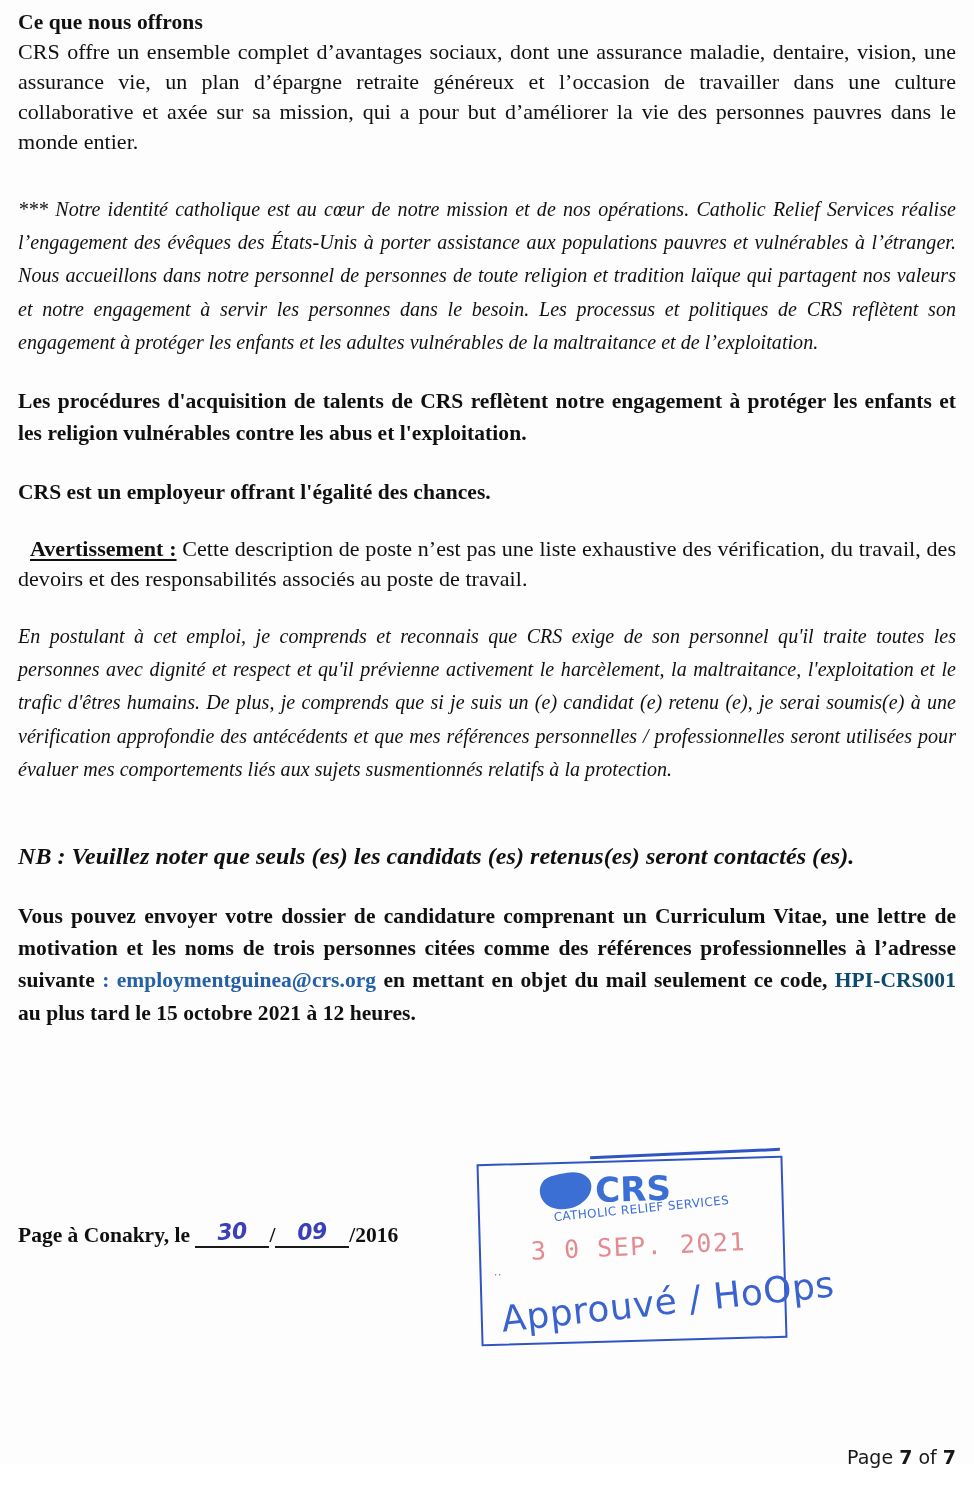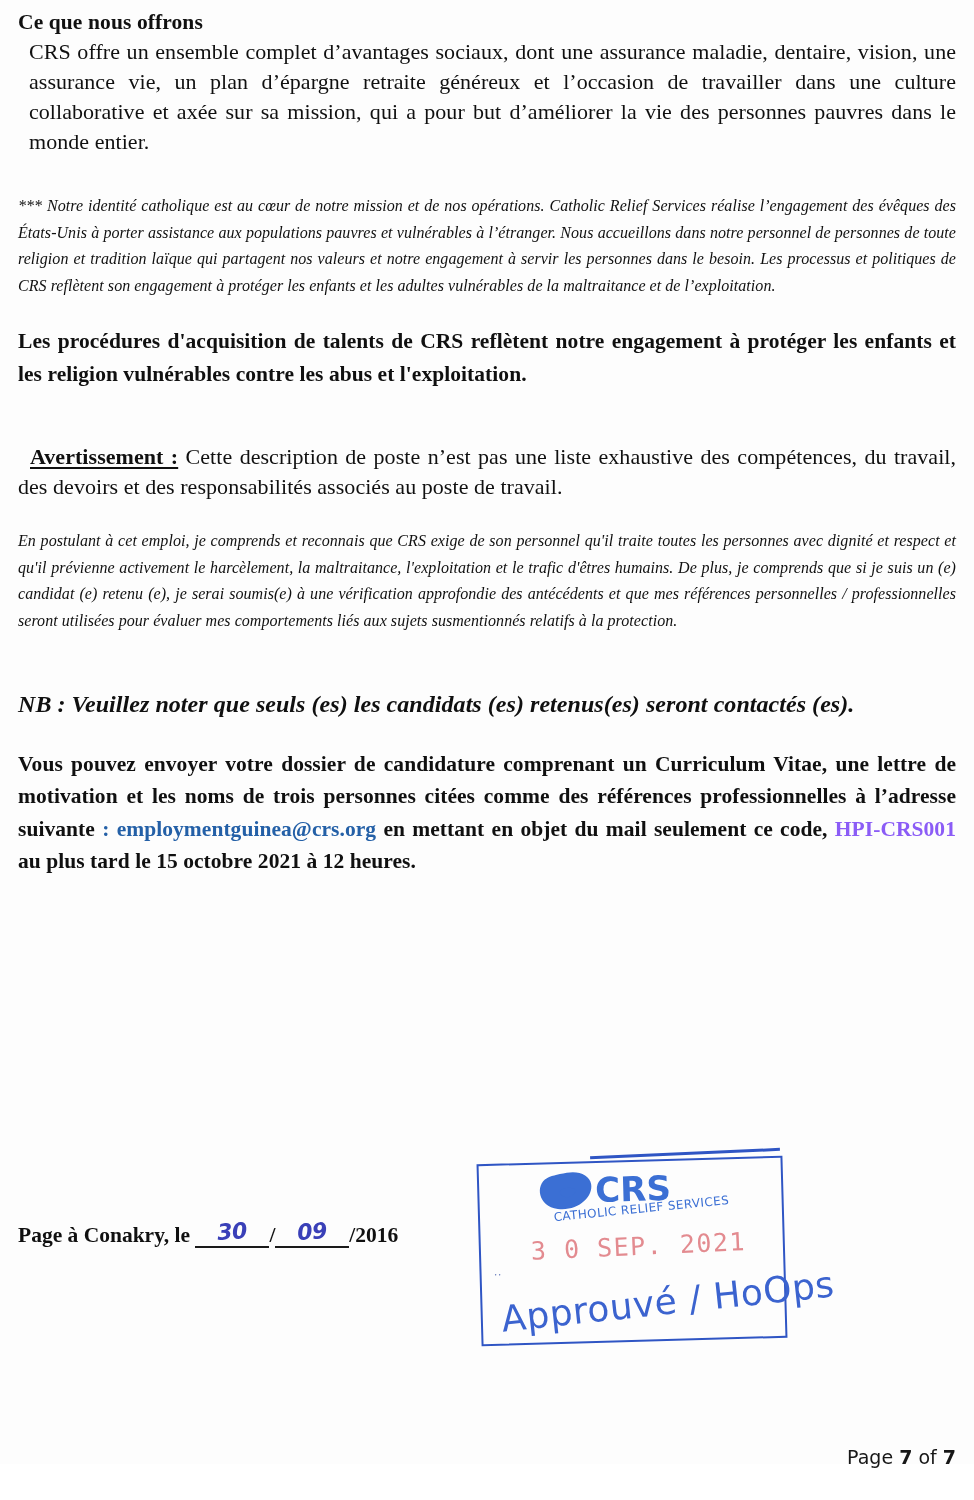--- a/index.html
+++ b/index.html
@@ -41,27 +41,26 @@
   }
   .para {
     font-size: 22px;
     line-height: 1.37;
     text-align: justify;
     margin: 0;
     letter-spacing: .05px;
   }
   .para.lead {
     text-align: justify;
-    margin-left: 11px;
   }
   .para.italic {
     font-style: italic;
     line-height: 1.66;
     text-align: justify;
-    font-size: 16px;
+    font-size: 20px;
   }
   .para.bold {
     font-weight: bold;
     line-height: 1.5;
     text-align: justify;
     font-size: 21.5px;
   }
   .para.bolditalic {
     font-weight: bold;
     font-style: italic;
@@ -71,21 +70,21 @@
   .underline-bold {
     font-weight: bold;
     text-decoration: underline;
     text-underline-offset: 3px;
     margin-left: 12px;
   }
   .link-blue {
     color: #2460a7;
   }
   .code-blue {
-    color: #8b5cf6;
+    color: #0c4a6e;
     font-weight: bold;
   }
   .gap-md  { height: 26px; }
   .gap-lg  { height: 36px; }
 
   
   .signature-line {
     position: absolute;
     left: 18px;
     top: 1222px;
@@ -207,24 +206,25 @@
     <div class="gap-lg"></div>
 
     <p class="para italic">*** Notre identité catholique est au cœur de notre mission et de nos opérations. Catholic Relief Services réalise l’engagement des évêques des États-Unis à porter assistance aux populations pauvres et vulnérables à l’étranger. Nous accueillons dans notre personnel de personnes de toute religion et tradition laïque qui partagent nos valeurs et notre engagement à servir les personnes dans le besoin. Les processus et politiques de CRS reflètent son engagement à protéger les enfants et les adultes vulnérables de la maltraitance et de l’exploitation.</p>
 
     <div class="gap-md"></div>
 
     <p class="para bold">Les procédures d'acquisition de talents de CRS reflètent notre engagement à protéger les enfants et les religion vulnérables contre les abus et l'exploitation.</p>
 
     <div class="gap-md"></div>
 
-
-    <div class="gap-md"></div>
-
-    <p class="para"><span class="underline-bold">Avertissement :</span><span> Cette description de poste n’est pas une liste exhaustive des compétences, du travail, des devoirs et des responsabilités associés au poste de travail.</span></p>
+    <p class="para bold">CRS est un employeur offrant l'égalité des chances.</p>
+
+    <div class="gap-md"></div>
+
+    <p class="para"><span class="underline-bold">Avertissement :</span><span> Cette description de poste n’est pas une liste exhaustive des vérification, du travail, des devoirs et des responsabilités associés au poste de travail.</span></p>
 
     <div class="gap-md"></div>
 
     <p class="para italic">En postulant à cet emploi, je comprends et reconnais que CRS exige de son personnel qu'il traite toutes les personnes avec dignité et respect et qu'il prévienne activement le harcèlement, la maltraitance, l'exploitation et le trafic d'êtres humains. De plus, je comprends que si je suis un (e) candidat (e) retenu (e), je serai soumis(e) à une vérification approfondie des antécédents et que mes références personnelles / professionnelles seront utilisées pour évaluer mes comportements liés aux sujets susmentionnés relatifs à la protection.</p>
 
     <div class="gap-md"></div>
 
 
     <div class="gap-md"></div>
 

